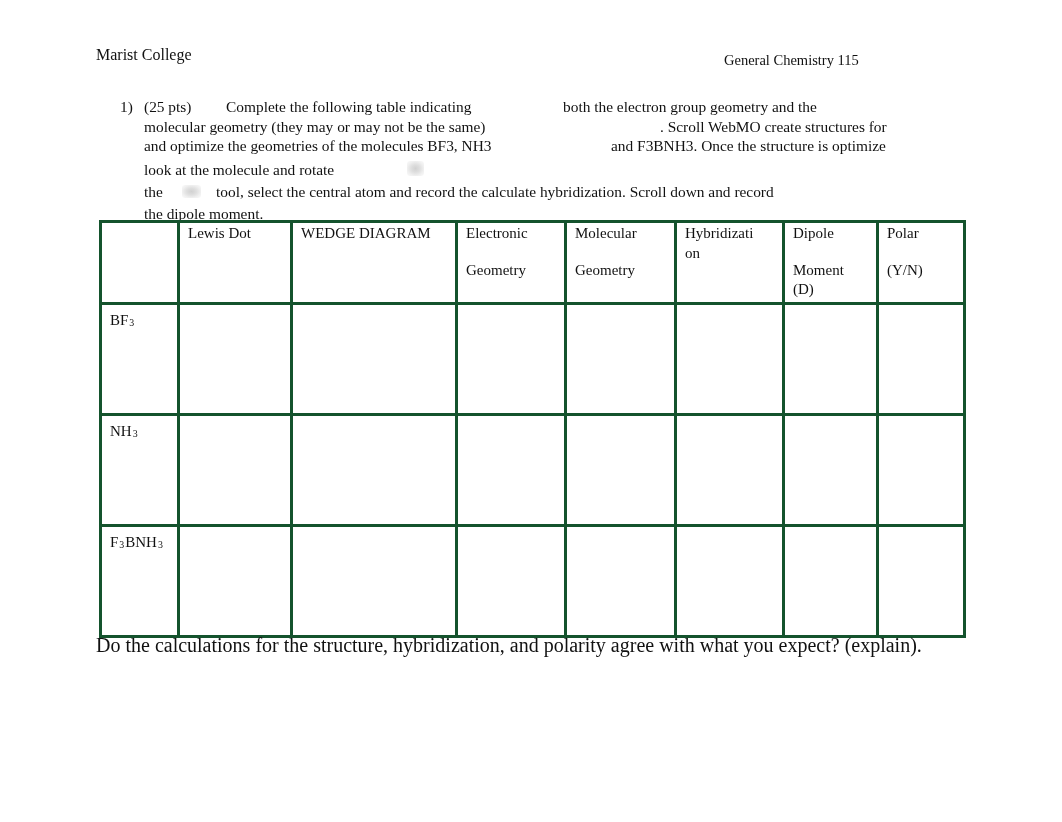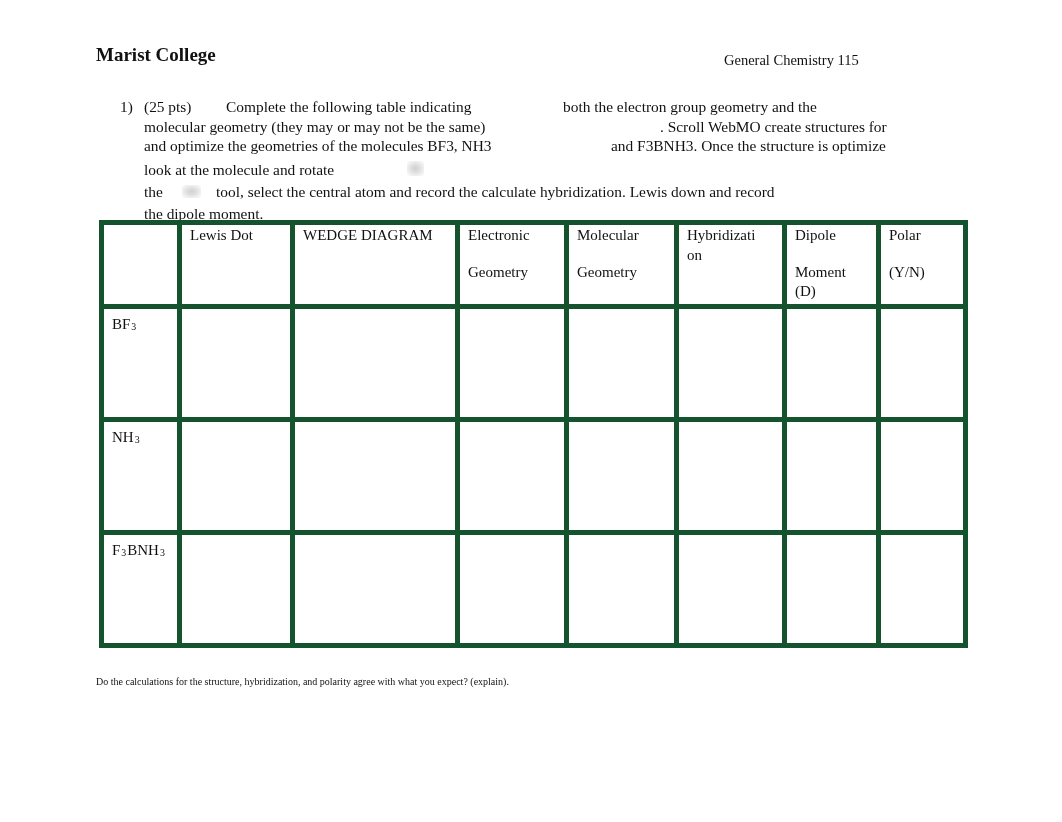--- a/index.html
+++ b/index.html
@@ -26,24 +26,23 @@
     position: absolute;
     top: 45px;
     left: 96px;
     right: 96px;
     height: 22px;
   }
   .doc-header .left {
     position: absolute;
     left: 0;
     top: 0;
-    font-size: 19px;
+    font-size: 16px;
     line-height: 19px;
     white-space: nowrap;
-    font-weight: bold;
   }
   .doc-header .right {
     position: absolute;
     left: 628px;
     top: 6px;
     font-size: 14.5px;
     line-height: 19px;
     white-space: nowrap;
   }
 
@@ -97,21 +96,21 @@
     position: absolute;
     left: 99px;
     top: 220px;
     width: 864px;
     border-collapse: collapse;
     table-layout: fixed;
     font-size: 15px;
     line-height: 19.5px;
   }
   .geom-table td, .geom-table th {
-    border: 5px solid #14532d;
+    border: 3px solid #14532d;
     vertical-align: top;
     padding: 2px 6px 2px 8px;
     font-weight: normal;
     text-align: left;
     background: #ffffff;
   }
   .geom-table thead td {
     height: 74px;
     padding-top: 1px;
   }
@@ -149,24 +148,23 @@
   .c4 { width: 110px; }
   .c5 { width: 108px; }
   .c6 { width: 94px; }
   .c7 { width: 87px; }
 
   
   .closing {
     position: absolute;
     left: 96px;
     top: 636px;
-    font-size: 10px;
+    font-size: 20px;
     line-height: 19.5px;
     white-space: nowrap;
-    margin-top: 36px;
   }
 </style>
 </head>
 <body>
 
 <div class="page">
 
   <div class="doc-header">
     <div class="left">Marist College</div>
     <div class="right">General Chemistry 115</div>
@@ -192,21 +190,21 @@
     </div>
 
     <div class="q-line" style="height:21px;">
       <span class="q-seg" style="left:24px; top:4px;">look at the molecule and rotate</span>
       <span class="img-placeholder ph-rotate" style="left:287px; top:5px;"></span>
     </div>
 
     <div class="q-line" style="height:21px;">
       <span class="q-seg" style="left:24px; top:5px;">the</span>
       <span class="img-placeholder ph-tool" style="left:62px; top:8px;"></span>
-      <span class="q-seg" style="left:96px; top:5px;">tool, select the central atom and record the calculate hybridization. Lewis down and record</span>
+      <span class="q-seg" style="left:96px; top:5px;">tool, select the central atom and record the calculate hybridization. Scroll down and record</span>
     </div>
 
     <div class="q-line" style="height:21px;">
       <span class="q-seg" style="left:24px; top:6px;">the dipole moment.</span>
     </div>
 
   </div>
 
   <table class="geom-table">
     <colgroup>

